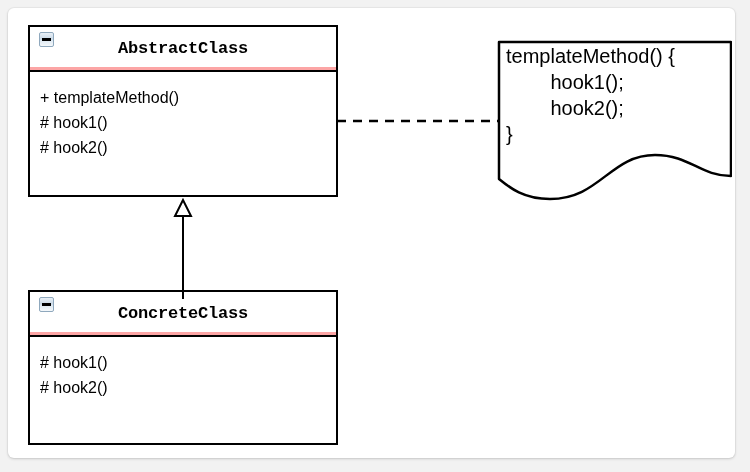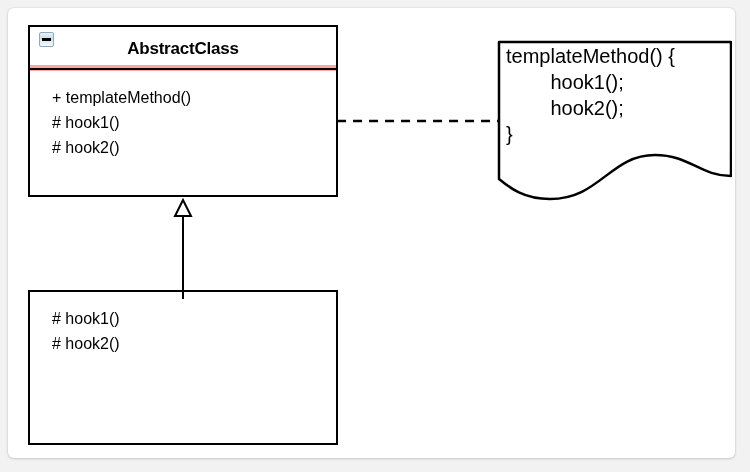--- a/index.html
+++ b/index.html
@@ -30,21 +30,22 @@
   .uml-class {
     position: absolute;
     background: #ffffff;
     border: 2px solid #000000;
     box-sizing: border-box;
   }
   .uml-header {
     position: relative;
     height: 44px;
     box-sizing: border-box;
-    border-bottom: 6px solid #fca5a5;
+    border-bottom: 4px solid #fca5a5;
+    font-family: Liberation Mono, monospace;
   }
   .uml-header-rule {
     position: absolute;
     left: 0;
     right: 0;
     bottom: -5px;
     height: 2px;
     background: #000000;
   }
   .uml-title {
@@ -71,21 +72,21 @@
     justify-content: center;
   }
   .collapse-icon i {
     display: block;
     width: 9px;
     height: 3px;
     background: #000000;
   }
 
   .uml-body {
-    padding: 14px 0 0 22px;
+    padding: 14px 0 0 10px;
     box-sizing: border-box;
   }
   .uml-member {
     font-size: 16px;
     line-height: 25px;
     color: #000000;
     white-space: pre;
   }
 
   
@@ -153,20 +154,27 @@
       <div class="uml-header-rule"></div>
     </div>
     <div class="uml-body">
       <div class="uml-member">+ templateMethod()</div>
       <div class="uml-member"># hook1()</div>
       <div class="uml-member"># hook2()</div>
     </div>
   </div>
 
   <div class="uml-class" id="concrete-class">
+    <div class="uml-header">
+      <div class="collapse-icon">
+          <i></i>
+        </div>
+      <span class="uml-title">ConcreteClass</span>
+      <div class="uml-header-rule"></div>
+    </div>
     <div class="uml-body">
       <div class="uml-member"># hook1()</div>
       <div class="uml-member"># hook2()</div>
     </div>
   </div>
 
   <svg id="inheritance" viewBox="0 0 60 110">
     <line x1="27" y1="110" x2="27" y2="26" stroke="#000000" stroke-width="2"></line>
     <polygon points="27,11 19,27 35,27" fill="#ffffff" stroke="#000000" stroke-width="2" stroke-linejoin="miter"></polygon>
   </svg>

